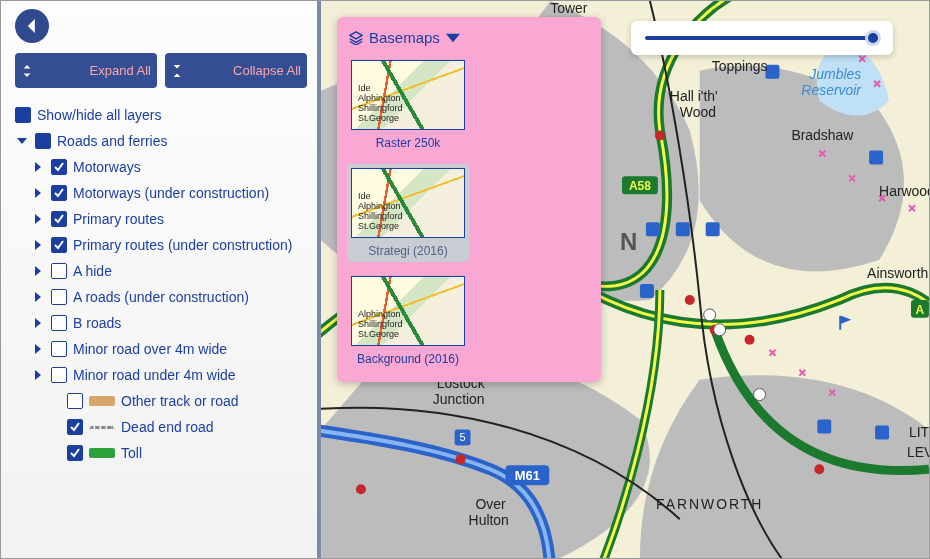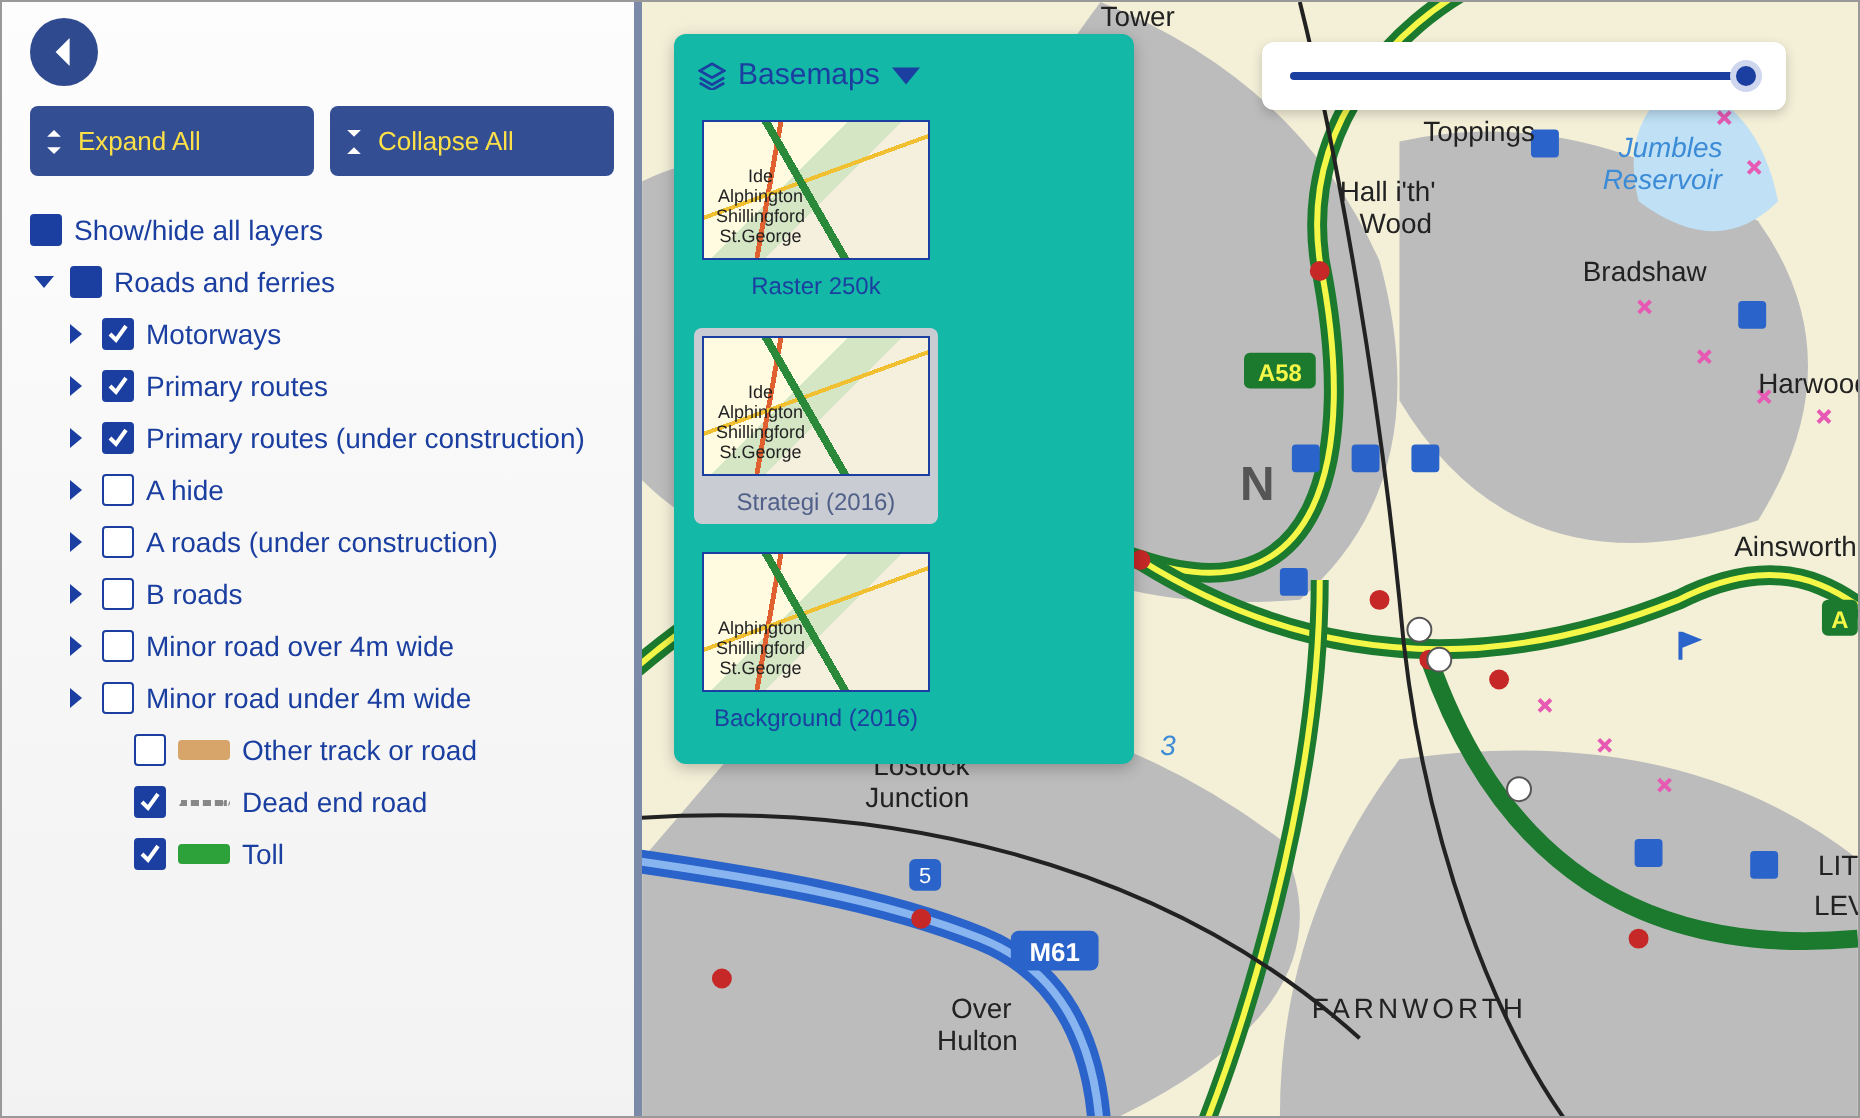--- a/index.html
+++ b/index.html
@@ -6,48 +6,48 @@
   html,body{height:100%}
   #app{display:flex;width:930px;height:559px;border:1px solid #999;overflow:hidden;position:relative;background:#fff}
   
   .sidebar{width:320px;flex:0 0 320px;border-right:4px solid #7b8aa8;background:linear-gradient(#fdfdfd,#f2f2f2);position:relative;overflow:hidden}
   .sb-scroll{position:absolute;inset:0;overflow-y:auto;padding:8px 10px 16px 14px}
   .sb-head{display:flex;align-items:center;justify-content:space-between;margin-bottom:10px}
   .sb-title{font-size:18px;font-weight:700;color:#24386b}
   .collapse-pill{width:34px;height:34px;border-radius:50%;background:#2f4a8f;display:flex;align-items:center;justify-content:center;cursor:pointer}
   .collapse-pill svg{width:14px;height:14px;fill:#fff}
   .btn-row{display:flex;gap:8px;margin-bottom:14px}
-  .btn{flex:1;background:#344e93;color:#fde047;border:none;border-radius:4px;padding:10px 6px;font-size:13px;display:flex;align-items:center;justify-content:flex-start;gap:6px;cursor:pointer}
+  .btn{flex:1;background:#344e93;color:#fca5a5;border:none;border-radius:4px;padding:10px 6px;font-size:13px;display:flex;align-items:center;justify-content:space-between;gap:6px;cursor:pointer}
   .btn svg{width:12px;height:12px;fill:#fff}
   .row{display:flex;align-items:center;gap:6px;padding:5px 0;font-size:14px;color:#1b3fa0;cursor:pointer}
   .row.bold{font-weight:400}
   .row .chev{width:14px;height:14px;display:flex;align-items:center;justify-content:center}
   .row .chev svg{width:10px;height:10px;fill:#1b3fa0}
   .ind-1{padding-left:16px}
   .ind-3{padding-left:52px}
   .cb{width:16px;height:16px;border:1.5px solid #1b3fa0;border-radius:2px;display:flex;align-items:center;justify-content:center;background:#fff;flex:0 0 16px}
   .cb.checked{background:#1b3fa0}
   .cb.solid{background:#1b3fa0}
   .cb svg{width:10px;height:10px;fill:#fff}
   .swatch{width:26px;height:10px;border-radius:2px;flex:0 0 26px}
   
   .map{flex:1;position:relative;background:#f4f0d8;overflow:hidden}
   
-  .bm-panel{position:absolute;top:16px;left:16px;width:230px;background:#14b8a6;border-radius:6px;box-shadow:0 2px 8px rgba(0,0,0,.25);padding:8px 10px 12px}
+  .bm-panel{position:absolute;top:16px;left:16px;width:264px;background:#f9a8d4;border-radius:6px;box-shadow:0 2px 8px rgba(0,0,0,.25);padding:8px 10px 12px}
   .bm-head{display:flex;align-items:center;gap:6px;color:#1b3fa0;font-size:15px;padding:4px 2px 10px;cursor:pointer}
   .bm-head svg{width:14px;height:14px;fill:#1b3fa0}
   .bm-grid{display:flex;flex-wrap:wrap;gap:10px}
   .bm-item{width:122px;text-align:center;cursor:pointer;padding:4px;border-radius:4px}
   .bm-item.sel{background:#c9ccd2}
   .bm-thumb{width:114px;height:70px;border:1px solid #1b3fa0;background:linear-gradient(135deg,#fffbe0 0 40%,#d5e6c5 40% 55%,#f5f0de 55% 100%);position:relative;overflow:hidden;margin:0 auto 6px}
   .bm-thumb::before{content:"";position:absolute;inset:0;background:
      linear-gradient(60deg,transparent 45%,#2a8a3a 45% 48%,transparent 48%),
      linear-gradient(-20deg,transparent 55%,#f0c030 55% 57%,transparent 57%),
      linear-gradient(100deg,transparent 30%,#e06030 30% 32%,transparent 32%)}
-  .bm-thumb .tlabel{position:absolute;bottom:6px;left:6px;font-size:9px;line-height:10px;color:#222;text-align:center}
+  .bm-thumb .tlabel{position:absolute;bottom:6px;left:6px;font-size:9px;line-height:10px;color:#222;text-align:left}
   .bm-label{font-size:12px;color:#1b3fa0}
   .bm-item.sel .bm-label{color:#516089}
   
   .slider-wrap{position:absolute;top:20px;left:310px;right:36px;height:34px;background:#fff;border-radius:6px;box-shadow:0 2px 6px rgba(0,0,0,.2);display:flex;align-items:center;padding:0 14px}
   .slider-track{flex:1;height:4px;background:#1b3fa0;border-radius:2px;position:relative}
   .slider-thumb{position:absolute;right:-2px;top:50%;transform:translate(0,-50%);width:16px;height:16px;border-radius:50%;background:#1b3fa0;border:3px solid #cfd7ef}
   
   .map svg.geo{position:absolute;inset:0;width:100%;height:100%}
   .mlabel{font-family:Arial;fill:#222;font-size:14px}
   .mlabel.big{font-size:24px;font-weight:700;letter-spacing:3px;fill:#555}
@@ -106,20 +106,33 @@
               <svg viewBox="0 0 10 10">
                 <path d="M2 0l6 5-6 5z"></path>
               </svg>
             </span>
             <span class="cb checked">
               <svg viewBox="0 0 10 10">
                 <path d="M1 5l3 3 5-7" fill="none" stroke="#fff" stroke-width="2"></path>
               </svg>
             </span>
             <span>Motorways</span>
+          </div>
+          <div class="row ind-1">
+            <span class="chev">
+              <svg viewBox="0 0 10 10">
+                <path d="M2 0l6 5-6 5z"></path>
+              </svg>
+            </span>
+            <span class="cb checked">
+              <svg viewBox="0 0 10 10">
+                <path d="M1 5l3 3 5-7" fill="none" stroke="#fff" stroke-width="2"></path>
+              </svg>
+            </span>
+            <span>Motorways (under construction)</span>
           </div>
           <div class="row ind-1">
             <span class="chev">
               <svg viewBox="0 0 10 10">
                 <path d="M2 0l6 5-6 5z"></path>
               </svg>
             </span>
             <span class="cb checked">
               <svg viewBox="0 0 10 10">
                 <path d="M1 5l3 3 5-7" fill="none" stroke="#fff" stroke-width="2"></path>

